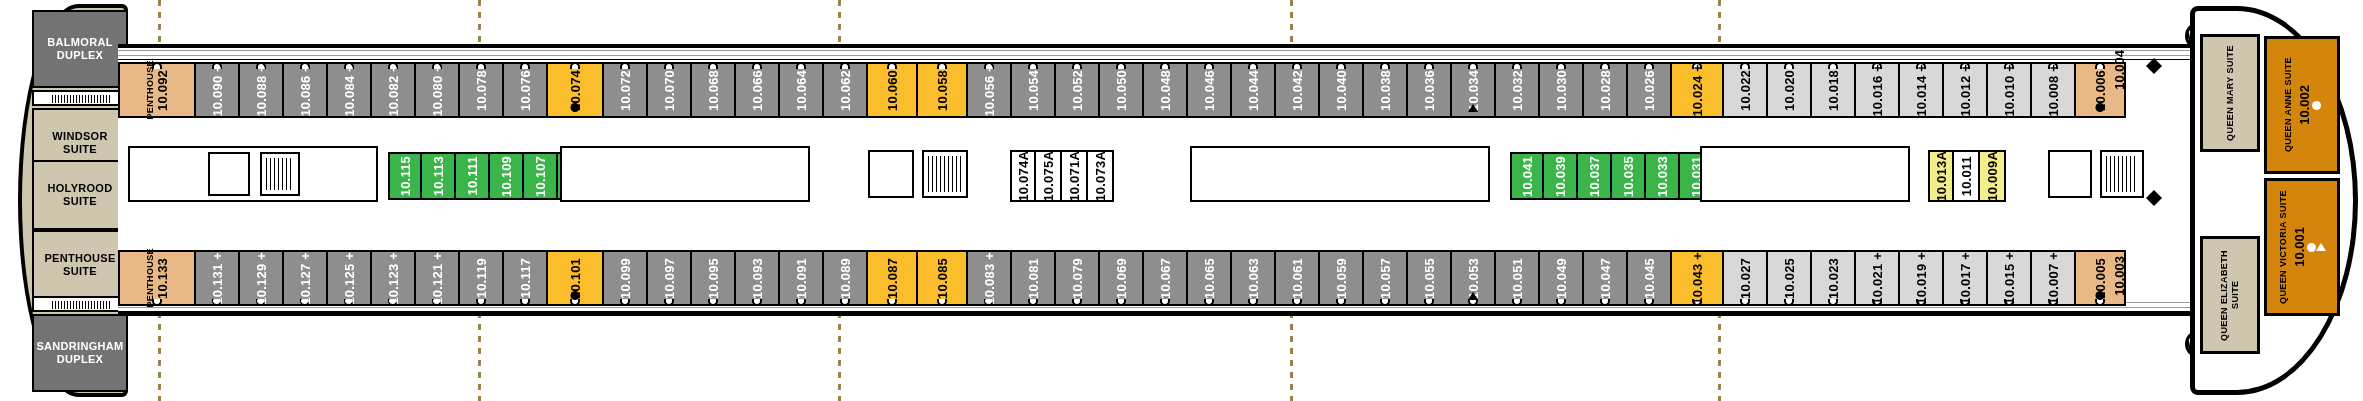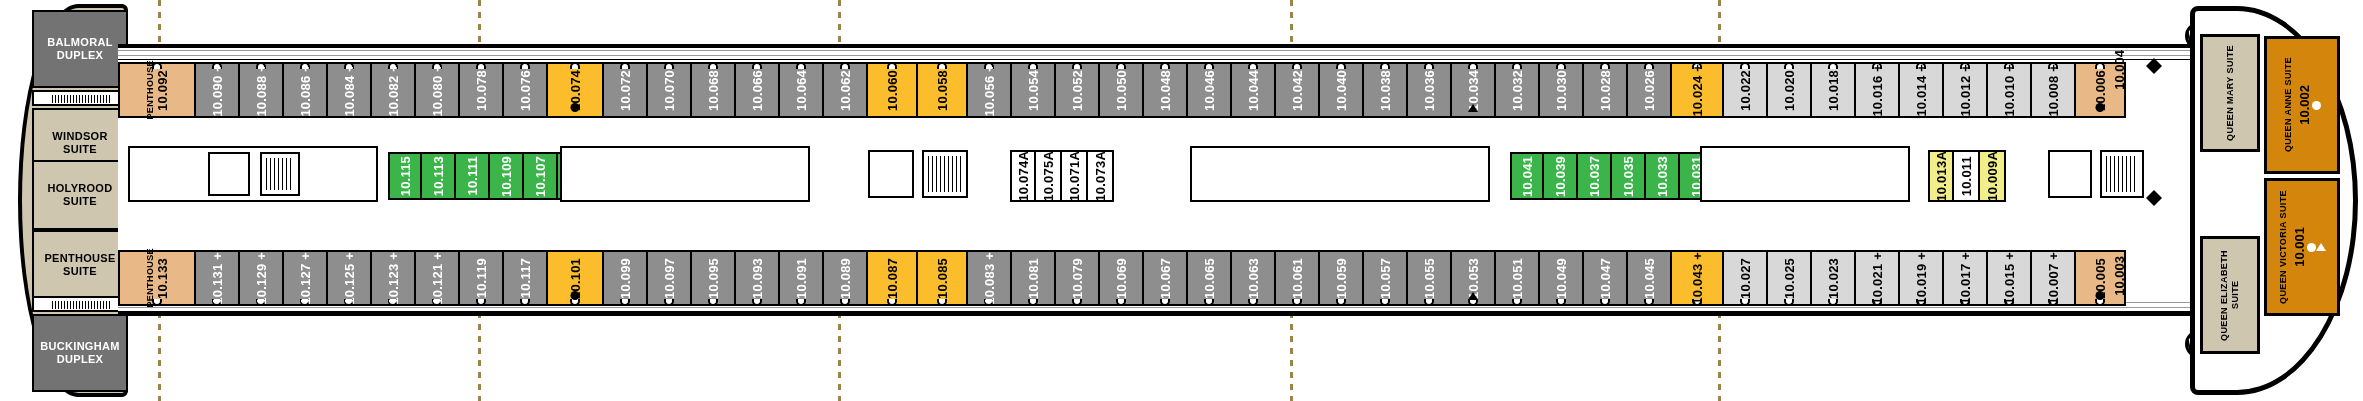--- a/index.html
+++ b/index.html
@@ -148,21 +148,21 @@
     <div class="suite plain" style="top:226px;height:70px;">
       <div>
         <div>PENTHOUSE</div>
         <div>SUITE</div>
       </div>
     </div>
     <div class="stair-strip" style="top:292px;"></div>
 
     <div class="suite duplex" style="top:310px;height:78px;">
       <div>
-        <div>BUCKINGHAM</div>
+        <div>SANDRINGHAM</div>
         <div>DUPLEX</div>
       </div>
     </div>
   </div>
 
   <div class="hull"></div>
   <div class="hull-rail" style="top:48px;"></div>
   <div class="hull-rail" style="top:300px;"></div>
 
   <div class="cabrow" id="row-upper" style="left:118px; top:62px; height:56px;">

